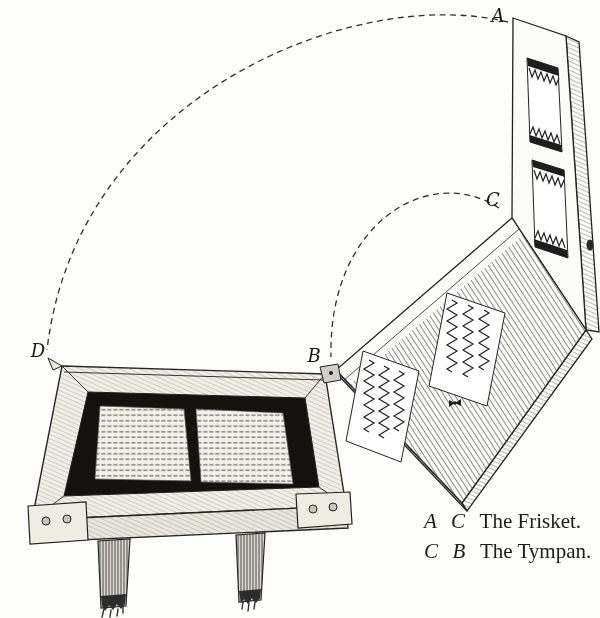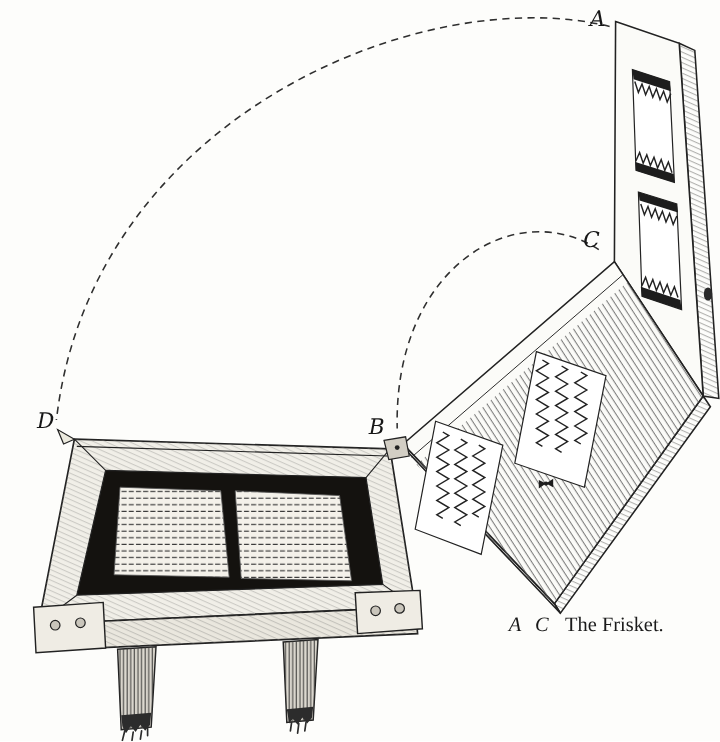--- a/index.html
+++ b/index.html
@@ -6,21 +6,21 @@
   .stage{
     position:relative;width:600px;height:618px;background:#fdfdfb;
     font-family:"Liberation Serif","DejaVu Serif",serif;overflow:hidden;
   }
   .stage svg{position:absolute;left:0;top:0;}
   .fig-label{
     font-family:"DejaVu Serif","Liberation Serif",serif;
     font-style:italic;font-size:18px;fill:#161616;
   }
   .legend{position:absolute;left:424px;top:506px;width:176px;color:#1b1b1b;}
-  .legend-line{font-size:17px;line-height:30px;white-space:nowrap;}
+  .legend-line{font-size:21px;line-height:30px;white-space:nowrap;}
   .legend-letters{font-style:italic;letter-spacing:0.22em;margin-right:10px;}
   .legend-name{font-style:normal;}
 </style>
 </head>
 <body>
 
 <div class="stage">
 
 <svg width="600" height="618" viewBox="0 0 600 618">
   <defs>
@@ -146,15 +146,18 @@
     <text class="fig-label" x="493" y="206" text-anchor="middle">C</text>
     <text class="fig-label" x="314" y="362" text-anchor="middle">B</text>
     <text class="fig-label" x="38" y="357" text-anchor="middle">D</text>
   </g>
 </svg>
 
 <div class="legend">
   <div class="legend-line">
     <span class="legend-letters">A C</span><span class="legend-name">The Frisket.</span>
   </div>
+  <div class="legend-line">
+    <span class="legend-letters">C B</span><span class="legend-name">The Tympan.</span>
+  </div>
 </div>
 
 </div>
 
 </body></html>

